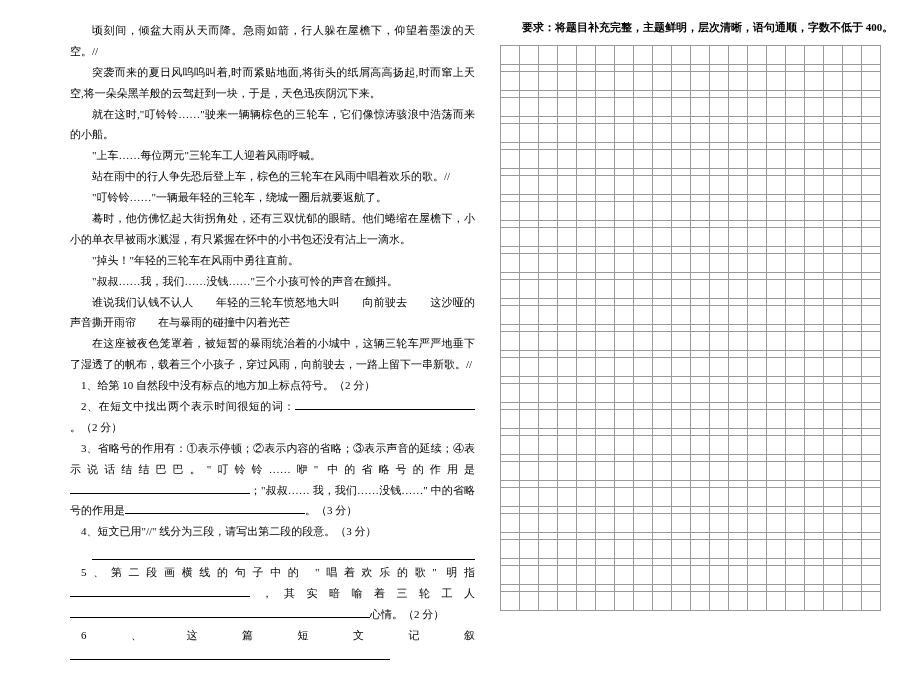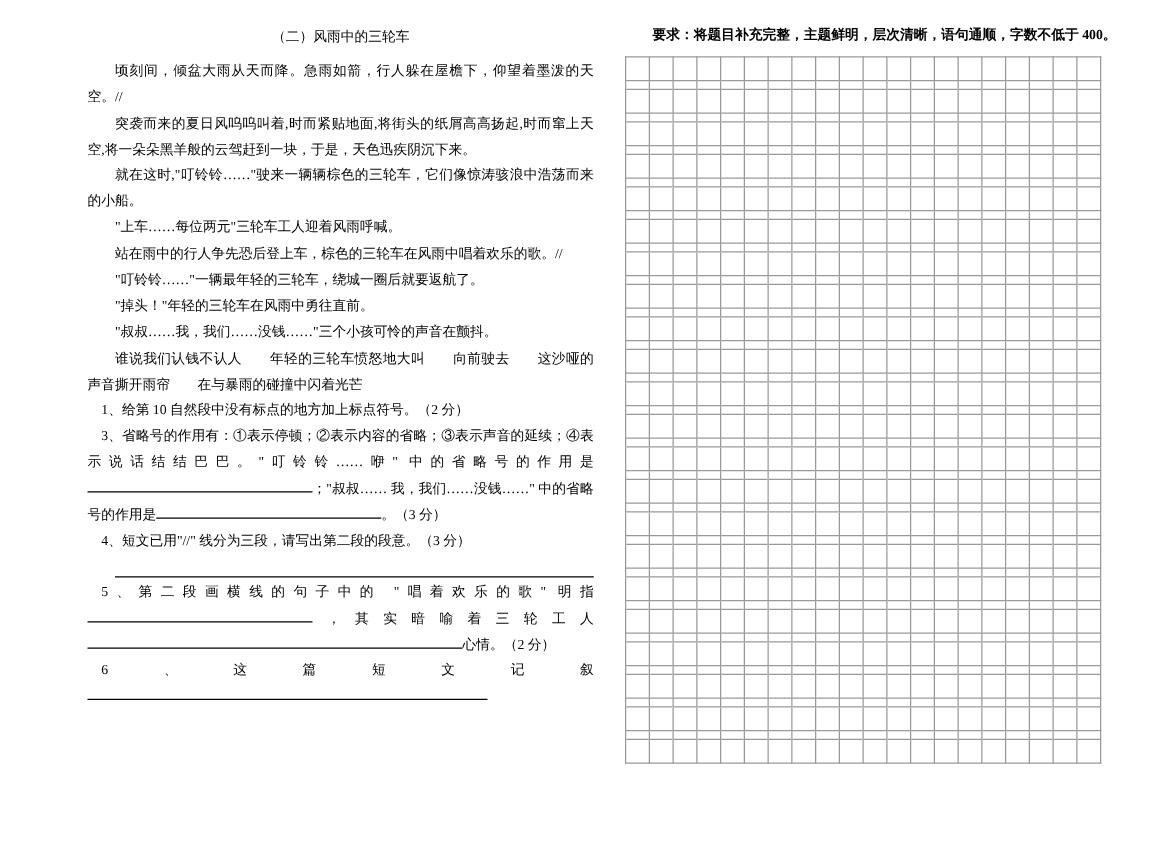--- a/index.html
+++ b/index.html
@@ -83,34 +83,38 @@
       border-bottom: 1px solid #000;
       display: block;
       height: 16px;
       margin: 2px 0 2px 2em;
     }
   </style>
 </head>
 <body>
 
 <div class="left-col">
-  <div class="title">（二）风雨中的三轮车</div>
   <div class="para">顷刻间，倾盆大雨从天而降。急雨如箭，行人躲在屋檐下，仰望着墨泼的天空。//</div>
   <div class="para">突袭而来的夏日风呜呜叫着,时而紧贴地面,将街头的纸屑高高扬起,时而窜上天空,将一朵朵黑羊般的云驾赶到一块，于是，天色迅疾阴沉下来。</div>
   <div class="para">就在这时,"叮铃铃……"驶来一辆辆棕色的三轮车，它们像惊涛骇浪中浩荡而来的小船。</div>
   <div class="para">"上车……每位两元"三轮车工人迎着风雨呼喊。</div>
   <div class="para-u">
     <span>站在雨中的行人争先恐后登上车，</span><span class="underline">棕色的三轮车在风雨中唱着欢乐的歌。//</span>
   </div>
   <div class="para">"叮铃铃……"一辆最年轻的三轮车，绕城一圈后就要返航了。</div>
+  <div class="para">蓦时，他仿佛忆起大街拐角处，还有三双忧郁的眼睛。他们蜷缩在屋檐下，小小的单衣早被雨水溅湿，有只紧握在怀中的小书包还没有沾上一滴水。</div>
   <div class="para">"掉头！"年轻的三轮车在风雨中勇往直前。</div>
   <div class="para">"叔叔……我，我们……没钱……"三个小孩可怜的声音在颤抖。</div>
   <div class="para">谁说我们认钱不认人　　年轻的三轮车愤怒地大叫　　向前驶去　　这沙哑的声音撕开雨帘　　在与暴雨的碰撞中闪着光芒</div>
+  <div class="para">在这座被夜色笼罩着，被短暂的暴雨统治着的小城中，这辆三轮车严严地垂下了湿透了的帆布，载着三个小孩子，穿过风雨，向前驶去，一路上留下一串新歌。//</div>
 
   <div class="question">1、给第 10 自然段中没有标点的地方加上标点符号。（2 分）</div>
+  <div class="question">
+    <span>2、在短文中找出两个表示时间很短的词：</span><span class="blank-line"></span><span>。（2 分）</span>
+  </div>
   <div class="question">
     <span>3、省略号的作用有：①表示停顿；②表示内容的省略；③表示声音的延续；④表示说话结结巴巴。"叮铃铃……咿" 中的省略号的作用是</span><span class="blank-line"></span><span>；"叔叔…… 我，我们……没钱……" 中的省略号的作用是</span><span class="blank-line"></span><span>。（3 分）</span>
   </div>
   <div class="question">
     <span>4、短文已用"//" 线分为三段，请写出第二段的段意。（3 分）</span>
   </div>
   <span class="full-line"></span>
   <div class="question">
     <span>5、第二段画横线的句子中的 "唱着欢乐的歌" 明指</span><span class="blank-line"></span><span>，其实暗喻着三轮工人</span><span class="blank-long"></span><span>心情。（2 分）</span>
   </div>

